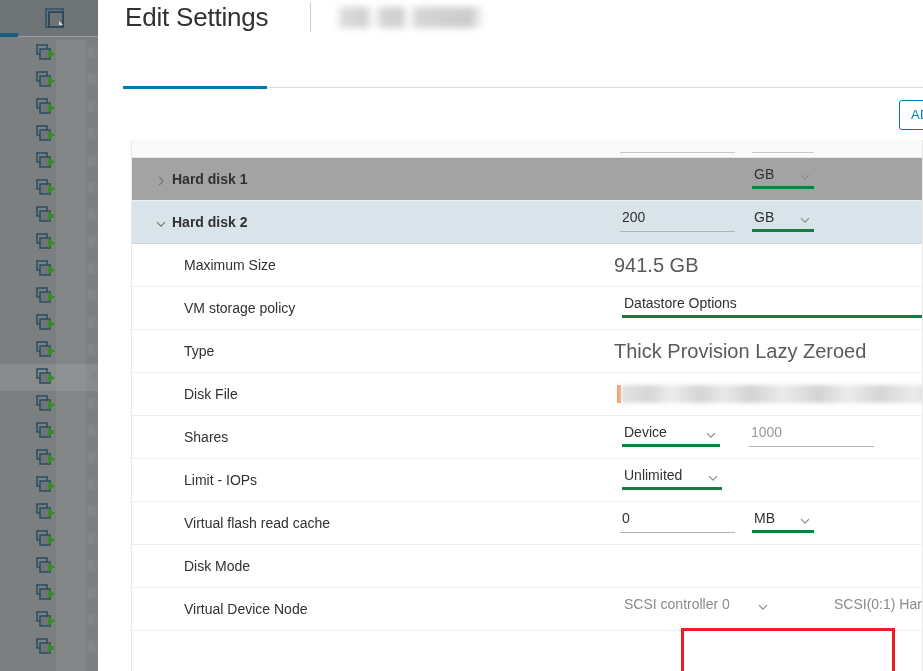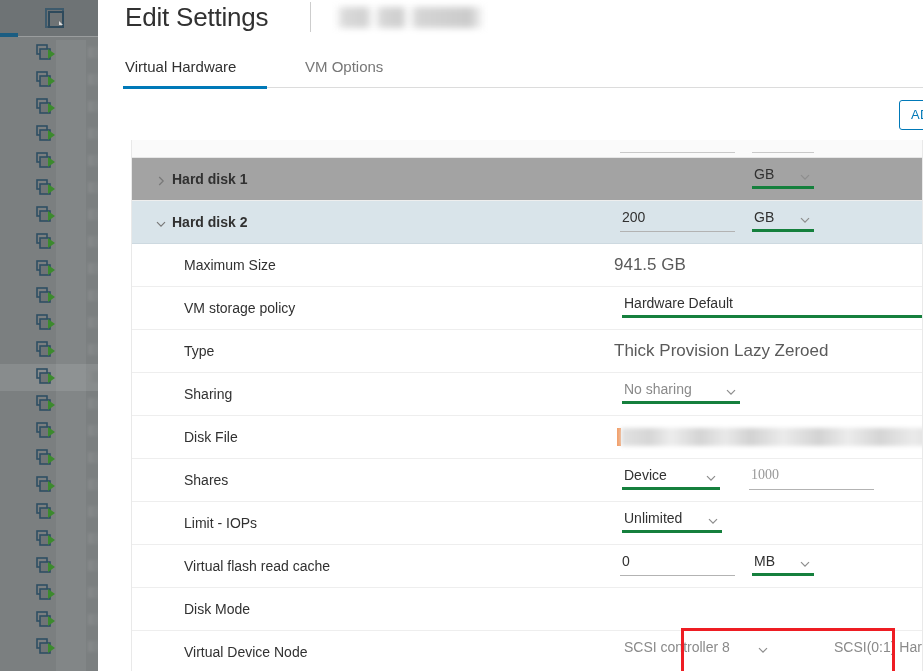--- a/index.html
+++ b/index.html
@@ -138,37 +138,37 @@
 
   
   .txtfield {
     position: relative; display: inline-block;
     border-bottom: 1px solid #b3b3b3; height: 24px;
   }
   .txtfield > span {
     position: absolute; left: 2px; top: 1px; font-size: 14px; color: #313131;
     white-space: nowrap;
   }
-  .txtfield.disabled > span { color: #9a9a9a; font-family: Liberation Serif, serif; }
+  .txtfield.disabled > span { color: #9a9a9a; }
 
   .ddown {
     position: relative; display: inline-block;
     border-bottom: 3px solid #15803d; height: 24px;
   }
   .ddown > .dval {
     position: absolute; left: 2px; top: 1px; font-size: 14px; color: #313131;
     white-space: nowrap;
   }
   .ddown.disabled > .dval { color: #8a8a8a; }
   .ddown > .chev {
     position: absolute; right: 3px; top: 4px; width: 12px; height: 12px; color: #8d8d8d;
   }
 
   .plaintext {
-    font-size: 17px; color: #5a5a5a; white-space: nowrap;
+    font-size: 20px; color: #5a5a5a; white-space: nowrap;
   }
 
   
   .diskfile-mark {
     position: absolute; left: 0; top: 0; width: 4px; height: 18px; background: #f4a06a;
   }
   .diskfile-redact {
     position: absolute; left: 4px; top: 0; width: 360px; height: 18px;
     background: linear-gradient(90deg,
       #e2e2e2 0%, #d6d6d6 8%, #ededed 14%, #d4d4d4 22%, #e9e9e9 29%,
@@ -389,24 +389,20 @@
       </div>
   </div>
 
   <div class="modal-shadow"></div>
   <div class="modal">
 
     <div class="modal-title">Edit Settings</div>
     <div class="title-divider"></div>
     <div class="title-redaction"></div>
 
-    <div class="tabs">
-      <div class="tab active">Virtual Hardware</div>
-      <div class="tab inactive">VM Options</div>
-    </div>
     <div class="tab-underline-active"></div>
     <div class="tab-underline-rest"></div>
 
     <div class="add-device-btn">
       <span>ADD NEW DEVICE</span>
     </div>
 
     <div class="table" id="settings-table">
         <div class="row clipped">
           <span style="position:absolute;left:488px;top:12px;width:115px;height:1px;background:#c9c9c9"></span>
@@ -430,31 +426,25 @@
           <span class="vcell" style="left:620px"><span class="ddown" style="width:62px"><span class="dval">GB</span><span class="chev"><svg viewBox="0 0 12 12" width="12" height="12">
                   <path d="M2 4.2 L6 8.2 L10 4.2" fill="none" stroke="currentColor" stroke-width="1.2"></path>
                 </svg></span></span></span>
         </div>
         <div class="row">
           <span class="rlabel sub">Maximum Size</span>
           <span class="vcell plaintext" style="left:482px">941.5 GB</span>
         </div>
         <div class="row">
           <span class="rlabel sub">VM storage policy</span>
-          <span class="vcell" style="left:490px"><span class="ddown" style="width:330px"><span class="dval">Hardware Default</span></span></span>
+          <span class="vcell" style="left:490px"><span class="ddown" style="width:330px"><span class="dval">Datastore Options</span></span></span>
         </div>
         <div class="row">
           <span class="rlabel sub">Type</span>
           <span class="vcell plaintext" style="left:482px">Thick Provision Lazy Zeroed</span>
-        </div>
-        <div class="row">
-          <span class="rlabel sub">Sharing</span>
-          <span class="vcell" style="left:490px"><span class="ddown disabled" style="width:118px"><span class="dval">No sharing</span><span class="chev"><svg viewBox="0 0 12 12" width="12" height="12">
-                  <path d="M2 4.2 L6 8.2 L10 4.2" fill="none" stroke="currentColor" stroke-width="1.2"></path>
-                </svg></span></span></span>
         </div>
         <div class="row">
           <span class="rlabel sub">Disk File</span>
           <span class="vcell" style="left:485px;width:300px;height:18px">
             <span class="diskfile-mark"></span>
             <span class="diskfile-redact"></span>
           </span>
         </div>
         <div class="row">
           <span class="rlabel sub">Shares</span>
@@ -474,21 +464,21 @@
           <span class="vcell" style="left:488px"><span class="txtfield" style="width:115px"><span>0</span></span></span>
           <span class="vcell" style="left:620px"><span class="ddown" style="width:62px"><span class="dval">MB</span><span class="chev"><svg viewBox="0 0 12 12" width="12" height="12">
                   <path d="M2 4.2 L6 8.2 L10 4.2" fill="none" stroke="currentColor" stroke-width="1.2"></path>
                 </svg></span></span></span>
         </div>
         <div class="row">
           <span class="rlabel sub">Disk Mode</span>
         </div>
         <div class="row">
           <span class="rlabel sub">Virtual Device Node</span>
-          <span class="vcell" style="left:490px"><span class="ddown disabled" style="width:150px;border-bottom:none"><span class="dval">SCSI controller 8</span><span class="chev"><svg viewBox="0 0 12 12" width="12" height="12">
+          <span class="vcell" style="left:490px"><span class="ddown disabled" style="width:150px;border-bottom:none"><span class="dval">SCSI controller 0</span><span class="chev"><svg viewBox="0 0 12 12" width="12" height="12">
                   <path d="M2 4.2 L6 8.2 L10 4.2" fill="none" stroke="currentColor" stroke-width="1.2"></path>
                 </svg></span></span></span>
           <span class="vcell" style="left:700px"><span class="ddown disabled" style="width:176px;border-bottom:none"><span class="dval">SCSI(0:1) Hard disk 2</span></span></span>
         </div>
       </div>
 
   </div>
 
   <div class="annot-box"></div>
 </div>

